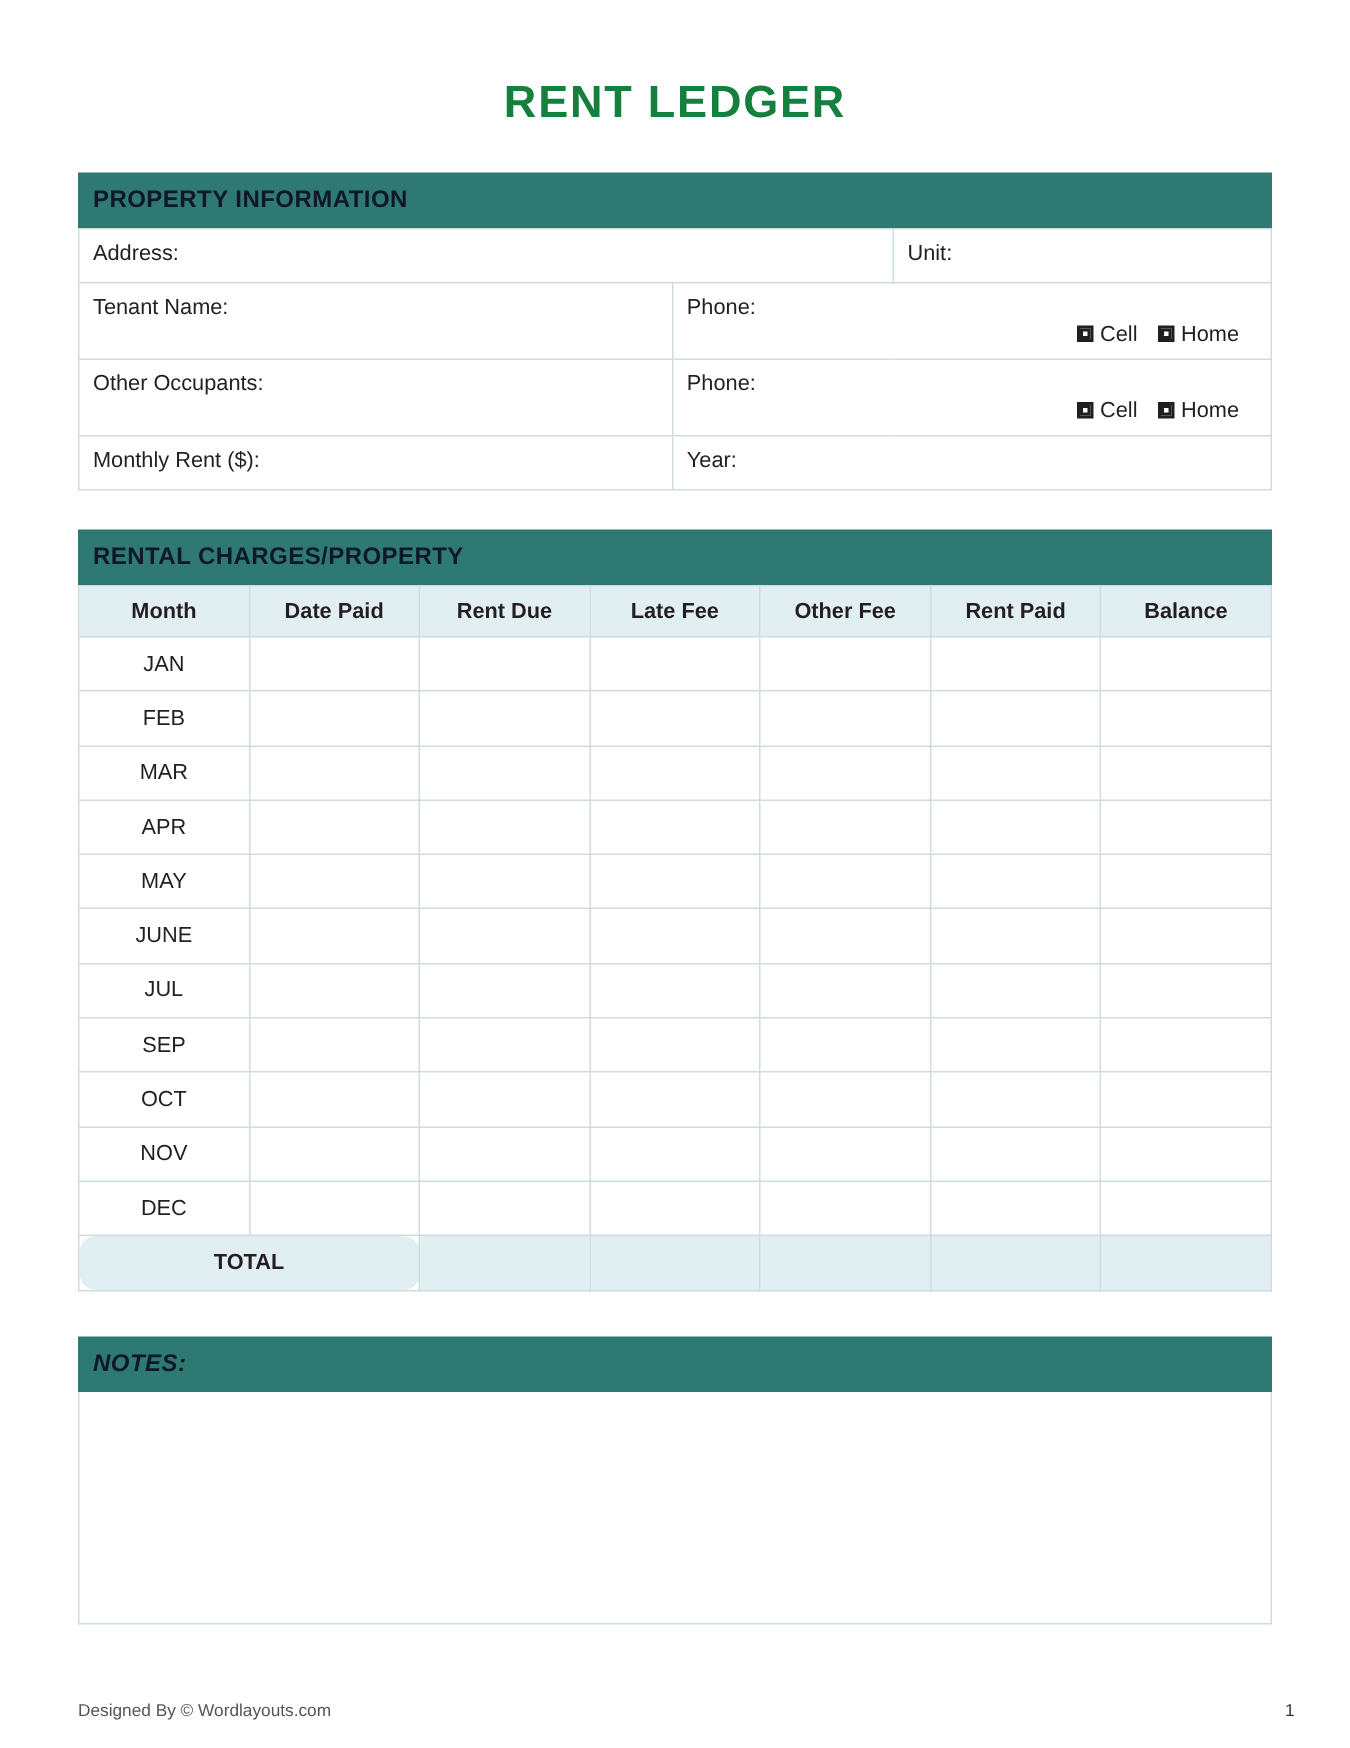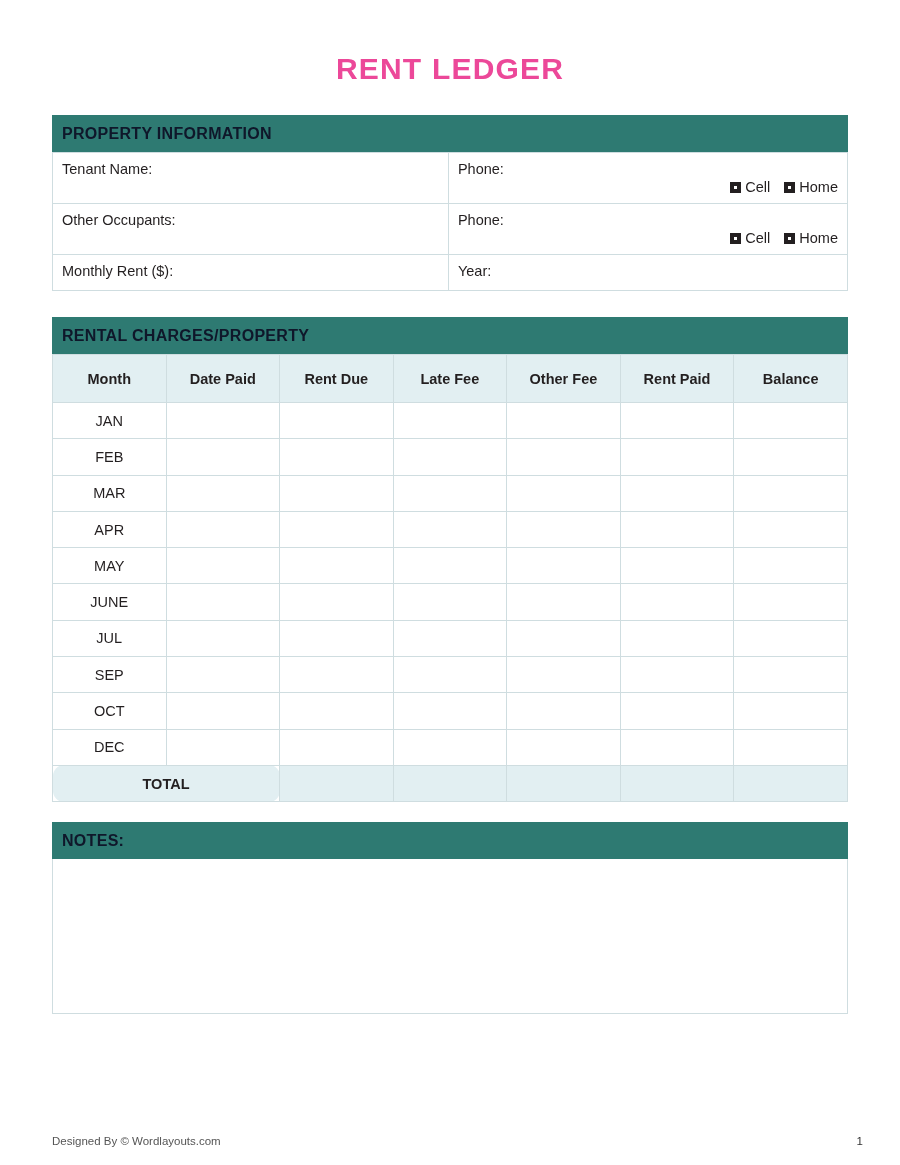--- a/index.html
+++ b/index.html
@@ -20,21 +20,21 @@
     width: 900px;
     height: 1165px;
     box-sizing: border-box;
     padding: 0 52px;
     position: relative;
   }
 
   
   .doc-title {
     text-align: center;
-    color: #ec4899;
+    color: #15803d;
     font-size: 30px;
     font-weight: bold;
     letter-spacing: 1.2px;
     padding-top: 52px;
     padding-bottom: 0;
     line-height: 1.1;
   }
 
   
   .band {
@@ -93,21 +93,21 @@
     width: 7px;
     height: 7px;
     background: #ffffff;
     box-sizing: border-box;
     border: 2px solid #231f20;
   }
   .chk-label {
     margin-right: 14px;
   }
   .chk-label:last-child {
-    margin-right: 0;
+    margin-right: 12px;
   }
 
   
   .charges-wrap {
     margin-top: 26px;
   }
   .charges-table {
     width: 100%;
     border-collapse: collapse;
     table-layout: fixed;
@@ -115,21 +115,21 @@
   .charges-table th,
   .charges-table td {
     border: 1px solid #cfdde0;
     box-sizing: border-box;
   }
   .charges-table thead th {
     background: #E2EFF2;
     font-size: 14.5px;
     font-weight: bold;
     text-align: center;
-    height: 48px;
+    height: 34px;
     padding: 0;
   }
   .charges-table tbody td {
     height: 36.3px;
     padding: 0;
     background: #ffffff;
   }
   .month-cell {
     text-align: center;
     font-size: 14.5px;
@@ -142,21 +142,22 @@
   }
   .total-label {
     text-align: center;
     font-size: 14.5px;
     font-weight: bold;
     border-radius: 11px;
   }
 
   
   .notes-wrap {
-    margin-top: 20px;
+    margin-top: 30px;
+    font-style: italic;
   }
   .notes-box {
     border: 1px solid #cfdde0;
     border-top: none;
     height: 155px;
     background: #ffffff;
     box-sizing: border-box;
   }
 
   
@@ -185,20 +186,28 @@
   <div class="prop-wrap">
     <div class="band">PROPERTY INFORMATION</div>
 
     <table class="prop-table">
       <colgroup>
         <col style="width:49.8%">
         <col style="width:18.5%">
         <col style="width:31.7%">
       </colgroup>
       <tbody>
+        <tr>
+          <td colspan="2">
+            <span class="cell-label">Address:</span>
+          </td>
+          <td>
+            <span class="cell-label">Unit:</span>
+          </td>
+        </tr>
 
         <tr>
           <td>
             <span class="cell-label">Tenant Name:</span>
           </td>
           <td colspan="2">
             <span class="cell-label">Phone:</span>
             <div class="checkline">
               <span class="chk-label"><span class="chk"></span><span>Cell</span></span><span class="chk-label"><span class="chk"></span><span>Home</span></span>
             </div>
@@ -329,20 +338,29 @@
         <tr>
           <td class="month-cell">OCT</td>
           <td></td>
           <td></td>
           <td></td>
           <td></td>
           <td></td>
           <td></td>
         </tr>
         <tr>
+          <td class="month-cell">NOV</td>
+          <td></td>
+          <td></td>
+          <td></td>
+          <td></td>
+          <td></td>
+          <td></td>
+        </tr>
+        <tr>
           <td class="month-cell">DEC</td>
           <td></td>
           <td></td>
           <td></td>
           <td></td>
           <td></td>
           <td></td>
         </tr>
 
         <tr class="total-row">

